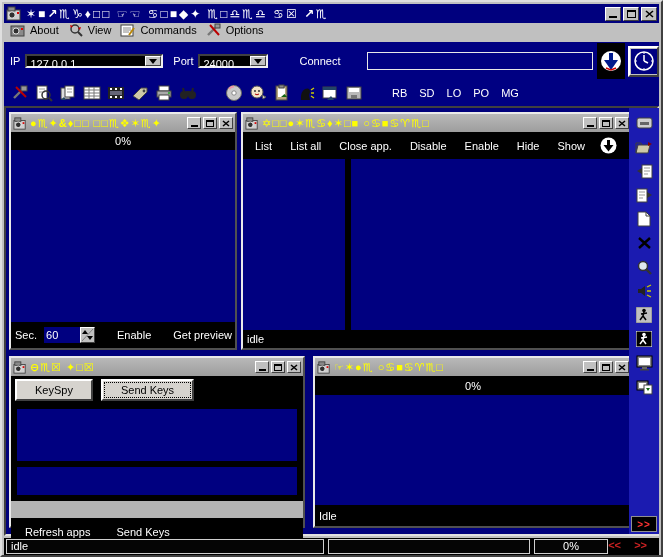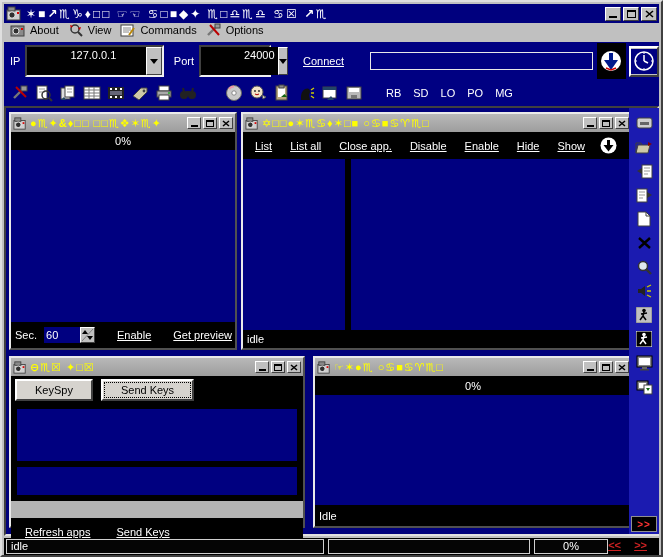--- a/index.html
+++ b/index.html
@@ -20,21 +20,21 @@
   .ico-max{width:9px;height:8px;border:1px solid #000;border-top-width:2px;}
   .sm .ico-max{width:8px;height:7px;}
   
   .menubar{position:absolute;left:2px;top:21px;right:2px;height:19px;background:#c0c0c0;
     display:flex;align-items:flex-start;gap:9px;padding:0 6px;}
   .menu-item{display:flex;align-items:center;gap:4px;color:#000;font-size:11px;cursor:default;}
   
   .connectbar{position:absolute;left:2px;top:40px;right:2px;height:38px;background:#000082;
     display:flex;align-items:center;color:#fff;font-size:11px;}
   .lbl{color:#fff;font-size:11px;}
-  .combo{display:flex;height:32px;border:2px solid;border-color:#404040 #f0f0f0 #f0f0f0 #404040;background:#000;padding-left:40px;}
+  .combo{display:flex;height:14px;border:2px solid;border-color:#404040 #f0f0f0 #f0f0f0 #404040;background:#000;}
   .combo-text{color:#fff;font-size:11px;padding:2px 3px 0 3px;background:#000;}
   .combo-btn{width:16px;background:#c0c0c0;border:1px solid;border-color:#fff #404040 #404040 #fff;
     display:flex;align-items:center;justify-content:center;}
   .arr-down{width:0;height:0;border:4px solid transparent;border-top:5px solid #000;margin-top:4px;}
   .cmd-input{width:236px;height:18px;background:#000082;border:1px solid #e8e8e8;color:#fff;
     font-size:11px;padding:0 3px;outline:none;}
   .power-btn{width:30px;height:36px;background:#000;border:0;display:flex;align-items:center;justify-content:center;padding:0;}
   .clock-btn{width:32px;height:31px;background:#c0c0c0;border:2px solid;border-color:#fff #404040 #404040 #fff;
     display:flex;align-items:center;justify-content:center;padding:0;}
   .clock-inner{width:26px;height:25px;background:#000082;display:flex;align-items:center;justify-content:center;}
@@ -49,21 +49,21 @@
   .mdi{position:absolute;left:2px;top:104px;right:2px;height:430px;background:#00007b;
     border:2px solid;border-color:#404040 #e0e0e0 #e0e0e0 #404040;}
   .child{position:absolute;background:#b4b4b4;border:2px solid;border-color:#e9e9e9 #505050 #505050 #e9e9e9;
     display:flex;flex-direction:column;}
   .ctitle{height:18px;background:linear-gradient(#b8b8b8,#9d9d9d);display:flex;align-items:center;padding:0 2px;flex:0 0 auto;}
   .ctitle-text{color:#ffff00;font-size:11px;font-weight:bold;letter-spacing:1px;flex:1;margin-left:3px;
     white-space:nowrap;overflow:hidden;}
   .strip{background:#000;color:#fff;font-size:11px;display:flex;align-items:center;flex:0 0 auto;}
   .progress{height:18px;justify-content:center;}
   .cbody{flex:1;background:#000080;}
-  .txtbtn{background:transparent;border:0;color:#fff;font-size:11px;padding:0 4px;cursor:default;white-space:nowrap;text-decoration:underline;}
+  .txtbtn{background:transparent;border:0;color:#fff;font-size:11px;padding:0 4px;cursor:default;white-space:nowrap;}
   .sec-input{width:36px;height:16px;background:#000080;color:#fff;border:0;font-size:11px;padding:0 2px;outline:none;}
   .spinner{width:15px;height:16px;background:#c0c0c0;border:1px solid;border-color:#fff #404040 #404040 #fff;padding:0;
     display:flex;align-items:center;justify-content:center;}
   .panes{flex:1;display:flex;background:#000;}
   .pane-left{width:102px;background:#000080;}
   .pane-div{width:6px;background:#000;}
   .pane-right{flex:1;background:#000080;}
   .circle-btn{background:transparent;border:0;padding:0;margin-left:auto;margin-right:6px;display:flex;align-items:center;}
   .tabs{height:27px;background:#000;display:flex;align-items:center;gap:8px;padding:0 4px;flex:0 0 auto;}
   .tab-btn{height:22px;background:#d6d3ce;border:2px solid;border-color:#fff #404040 #404040 #fff;
@@ -288,21 +288,21 @@
           <path d="M6 16 l7 0 -3 -4 z" fill="#246"></path>
         </svg>
       </button>
     <button class="tbtn">
         <svg width="18" height="18">
           <rect x="2" y="3" width="14" height="12" fill="#b9b9b9" stroke="#404040"></rect>
           <rect x="4" y="4" width="10" height="4" fill="#fff"></rect>
           <rect x="6" y="11" width="6" height="4" fill="#777"></rect>
         </svg>
       </button>
-    <button class="tb-letter" style="margin-left:14px">RB</button>
+    <button class="tb-letter" style="margin-left:20px">RB</button>
     <button class="tb-letter">SD</button>
     <button class="tb-letter">LO</button>
     <button class="tb-letter">PO</button>
     <button class="tb-letter">MG</button>
   </div>
 
   <div class="mdi">
 
     <div class="child" style="left:3px;top:4px;width:228px;height:238px">
       <div class="ctitle">

